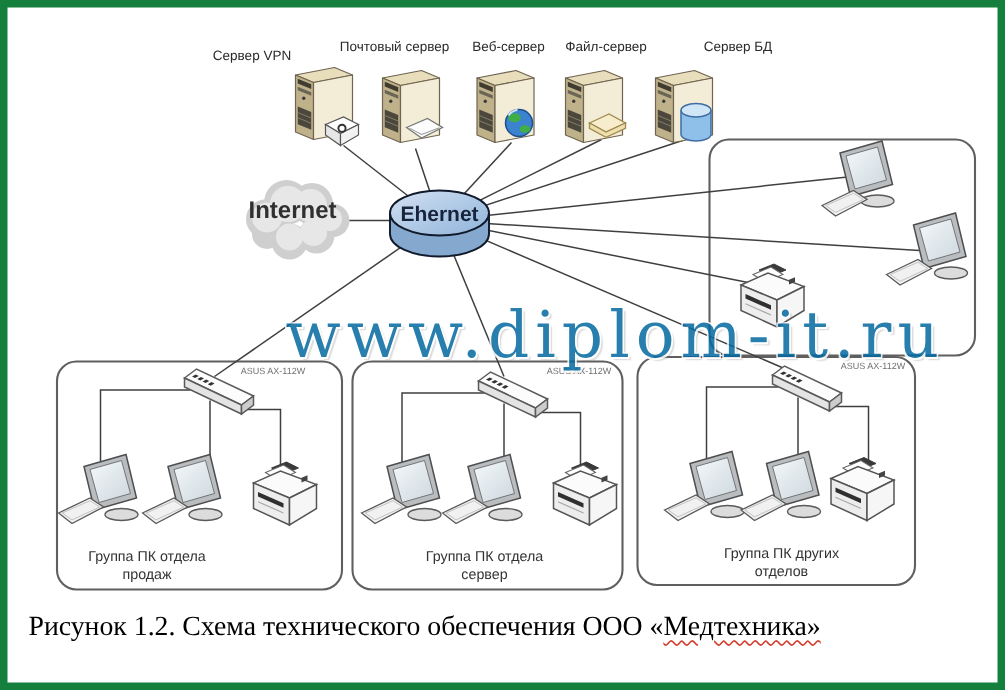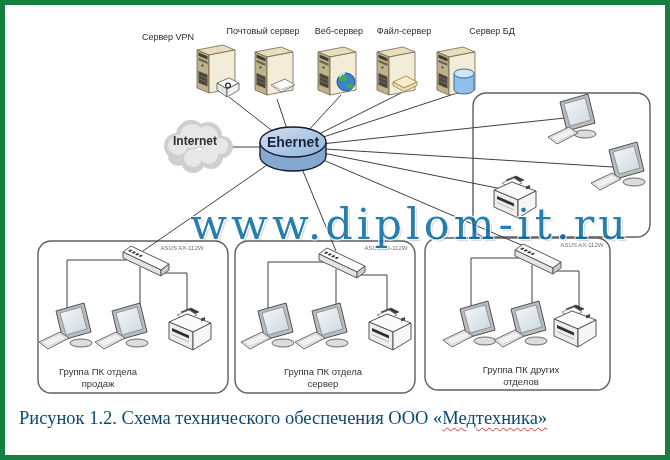--- a/index.html
+++ b/index.html
@@ -7,37 +7,37 @@
     position:relative;width:670px;height:460px;background:#ffffff;
     border:5px solid #15803d;box-sizing:border-box;overflow:hidden;
     font-family:"Liberation Sans",sans-serif;
   }
   .diagram-svg{position:absolute;left:0;top:0;}
   .lbl{
     position:absolute;color:#2a2a2a;text-align:center;
     font-size:9px;line-height:10px;white-space:nowrap;
   }
   .lbl.small{font-size:6px;color:#707070;letter-spacing:0;}
-  .lbl.bold{font-weight:bold;font-size:12px;color:#303030;}
+  .lbl.bold{font-weight:bold;font-size:16px;color:#303030;}
   .lbl.hub{font-size:14px;color:#18233c;font-weight:600;}
   .grp{
     position:absolute;color:#333;text-align:center;
     font-size:9.5px;line-height:11.5px;white-space:nowrap;
   }
   .watermark{
     position:absolute;left:50px;top:194px;width:575px;
     font-family:"DejaVu Serif","Liberation Serif",serif;
     font-weight:normal;font-size:43px;letter-spacing:4px;
     color:#0369a1;opacity:.85;text-align:right;white-space:nowrap;
     text-shadow:-1px -1px 0 #ffffff,1px -1px 0 #ffffff,-1px 1px 0 #ffffff,
                  1px 1px 0 #ffffff,2px 2px 1px rgba(120,120,120,.35);
   }
   .caption{
     position:absolute;left:14px;top:403px;width:648px;
-    font-family:"Liberation Serif",serif;font-size:18.5px;color:#0c4a6e;
+    font-family:"Liberation Serif",serif;font-size:18.5px;color:#000000;
     text-align:left;white-space:nowrap;
   }
   .caption .misspelled{
     text-decoration:underline;
     text-decoration-style:wavy;
     text-decoration-color:#d43c2e;
     text-decoration-thickness:1px;
     text-underline-offset:3px;
   }
 </style>

